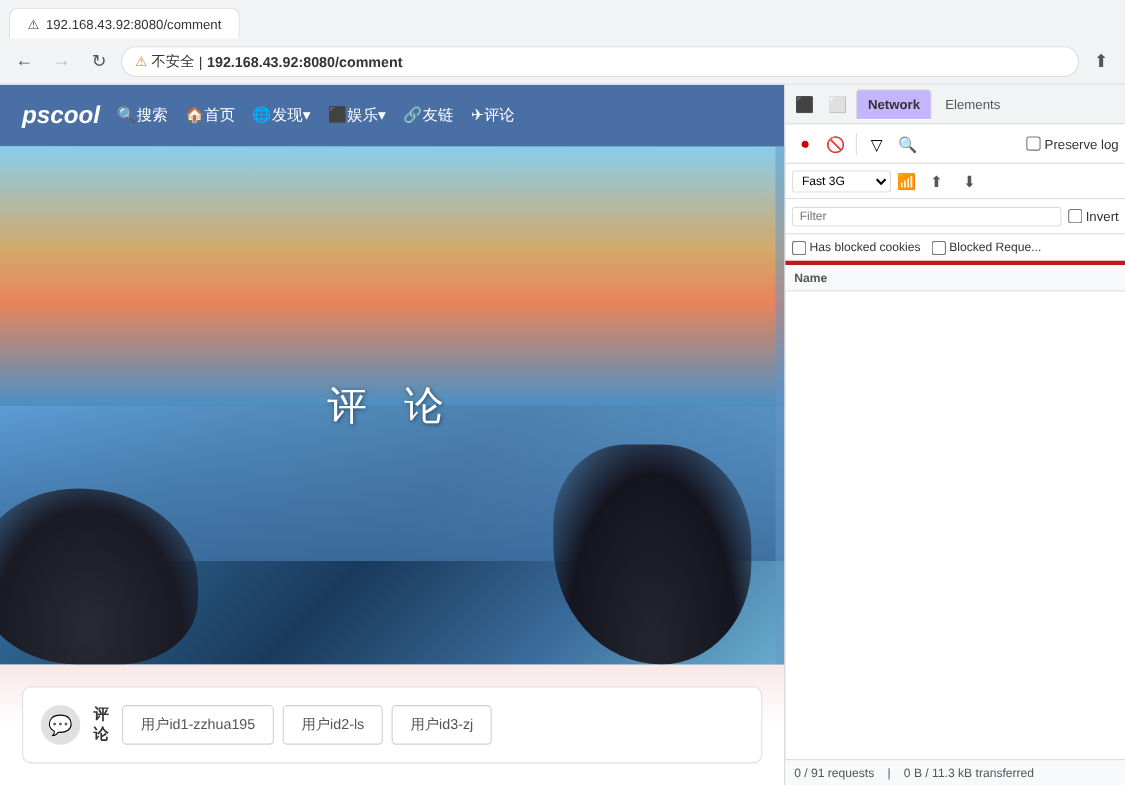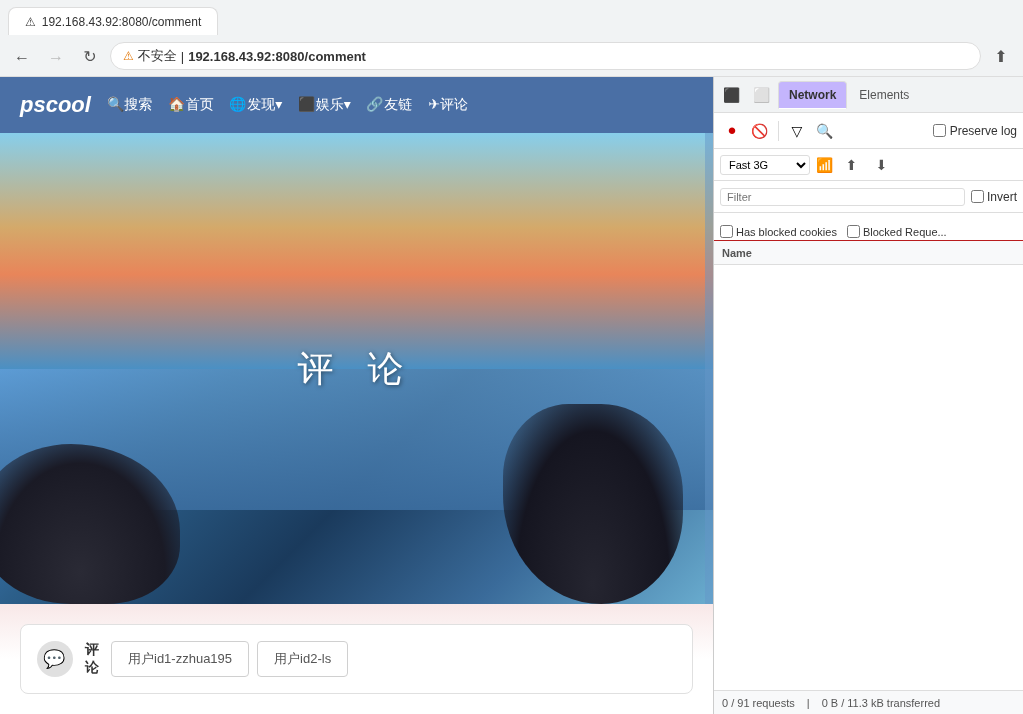--- a/index.html
+++ b/index.html
@@ -73,21 +73,21 @@
     .filter-toolbar { display: flex; align-items: center; padding: 4px 6px; border-bottom: 1px solid #ddd; gap: 6px; height: 32px; }
     .filter-input { flex: 1; border: 1px solid #ddd; border-radius: 3px; padding: 2px 6px; font-size: 11px; }
     .invert-label { display: flex; align-items: center; gap: 3px; font-size: 12px; color: #333; }
 
     
     .filter-types { display: flex; align-items: center; padding: 2px 6px; border-bottom: 1px solid #ddd; gap: 2px; flex-wrap: wrap; height: 32px; overflow: hidden; }
     .filter-type { padding: 2px 6px; font-size: 11px; color: #555; cursor: pointer; border-radius: 3px; }
     .filter-type.active { background: #e8f0fe; color: #1a73e8; font-weight: bold; }
 
     
-    .checkbox-row { display: flex; align-items: flex-end; padding: 2px 6px; border-bottom: 1px solid #b91c1c; gap: 10px; height: 28px; }
+    .checkbox-row { display: flex; align-items: center; padding: 2px 6px; border-bottom: 4px solid #b91c1c; gap: 10px; height: 28px; }
     .checkbox-label { display: flex; align-items: center; gap: 3px; font-size: 11px; color: #333; }
 
     
     .network-header { padding: 4px 8px; background: #f8f9fa; border-bottom: 1px solid #ddd; font-size: 11px; color: #555; font-weight: bold; height: 24px; display: flex; align-items: center; }
 
     
     .network-body { flex: 1; overflow: hidden; }
 
     
     .devtools-status { border-top: 1px solid #ddd; padding: 3px 8px; font-size: 11px; color: #555; display: flex; gap: 12px; height: 24px; align-items: center; background: #f8f9fa; }
@@ -152,20 +152,21 @@
     <div class="comment-section">
       <div class="comment-box">
         <div class="comment-icon">💬</div>
         <div class="comment-label-vertical">
           <span>评</span>
           <span>论</span>
         </div>
         <div class="user-tabs">
           <div class="user-tab">用户id1-zzhua195</div>
           <div class="user-tab">用户id2-ls</div>
+          <div class="user-tab">用户id3-zj</div>
         </div>
       </div>
     </div>
   </div>
 
   <div class="devtools-panel">
 
     <div class="devtools-tabs">
       <button class="devtools-tab-icon" title="Inspect">⬛</button>
       <button class="devtools-tab-icon" title="Responsive">⬜</button>

